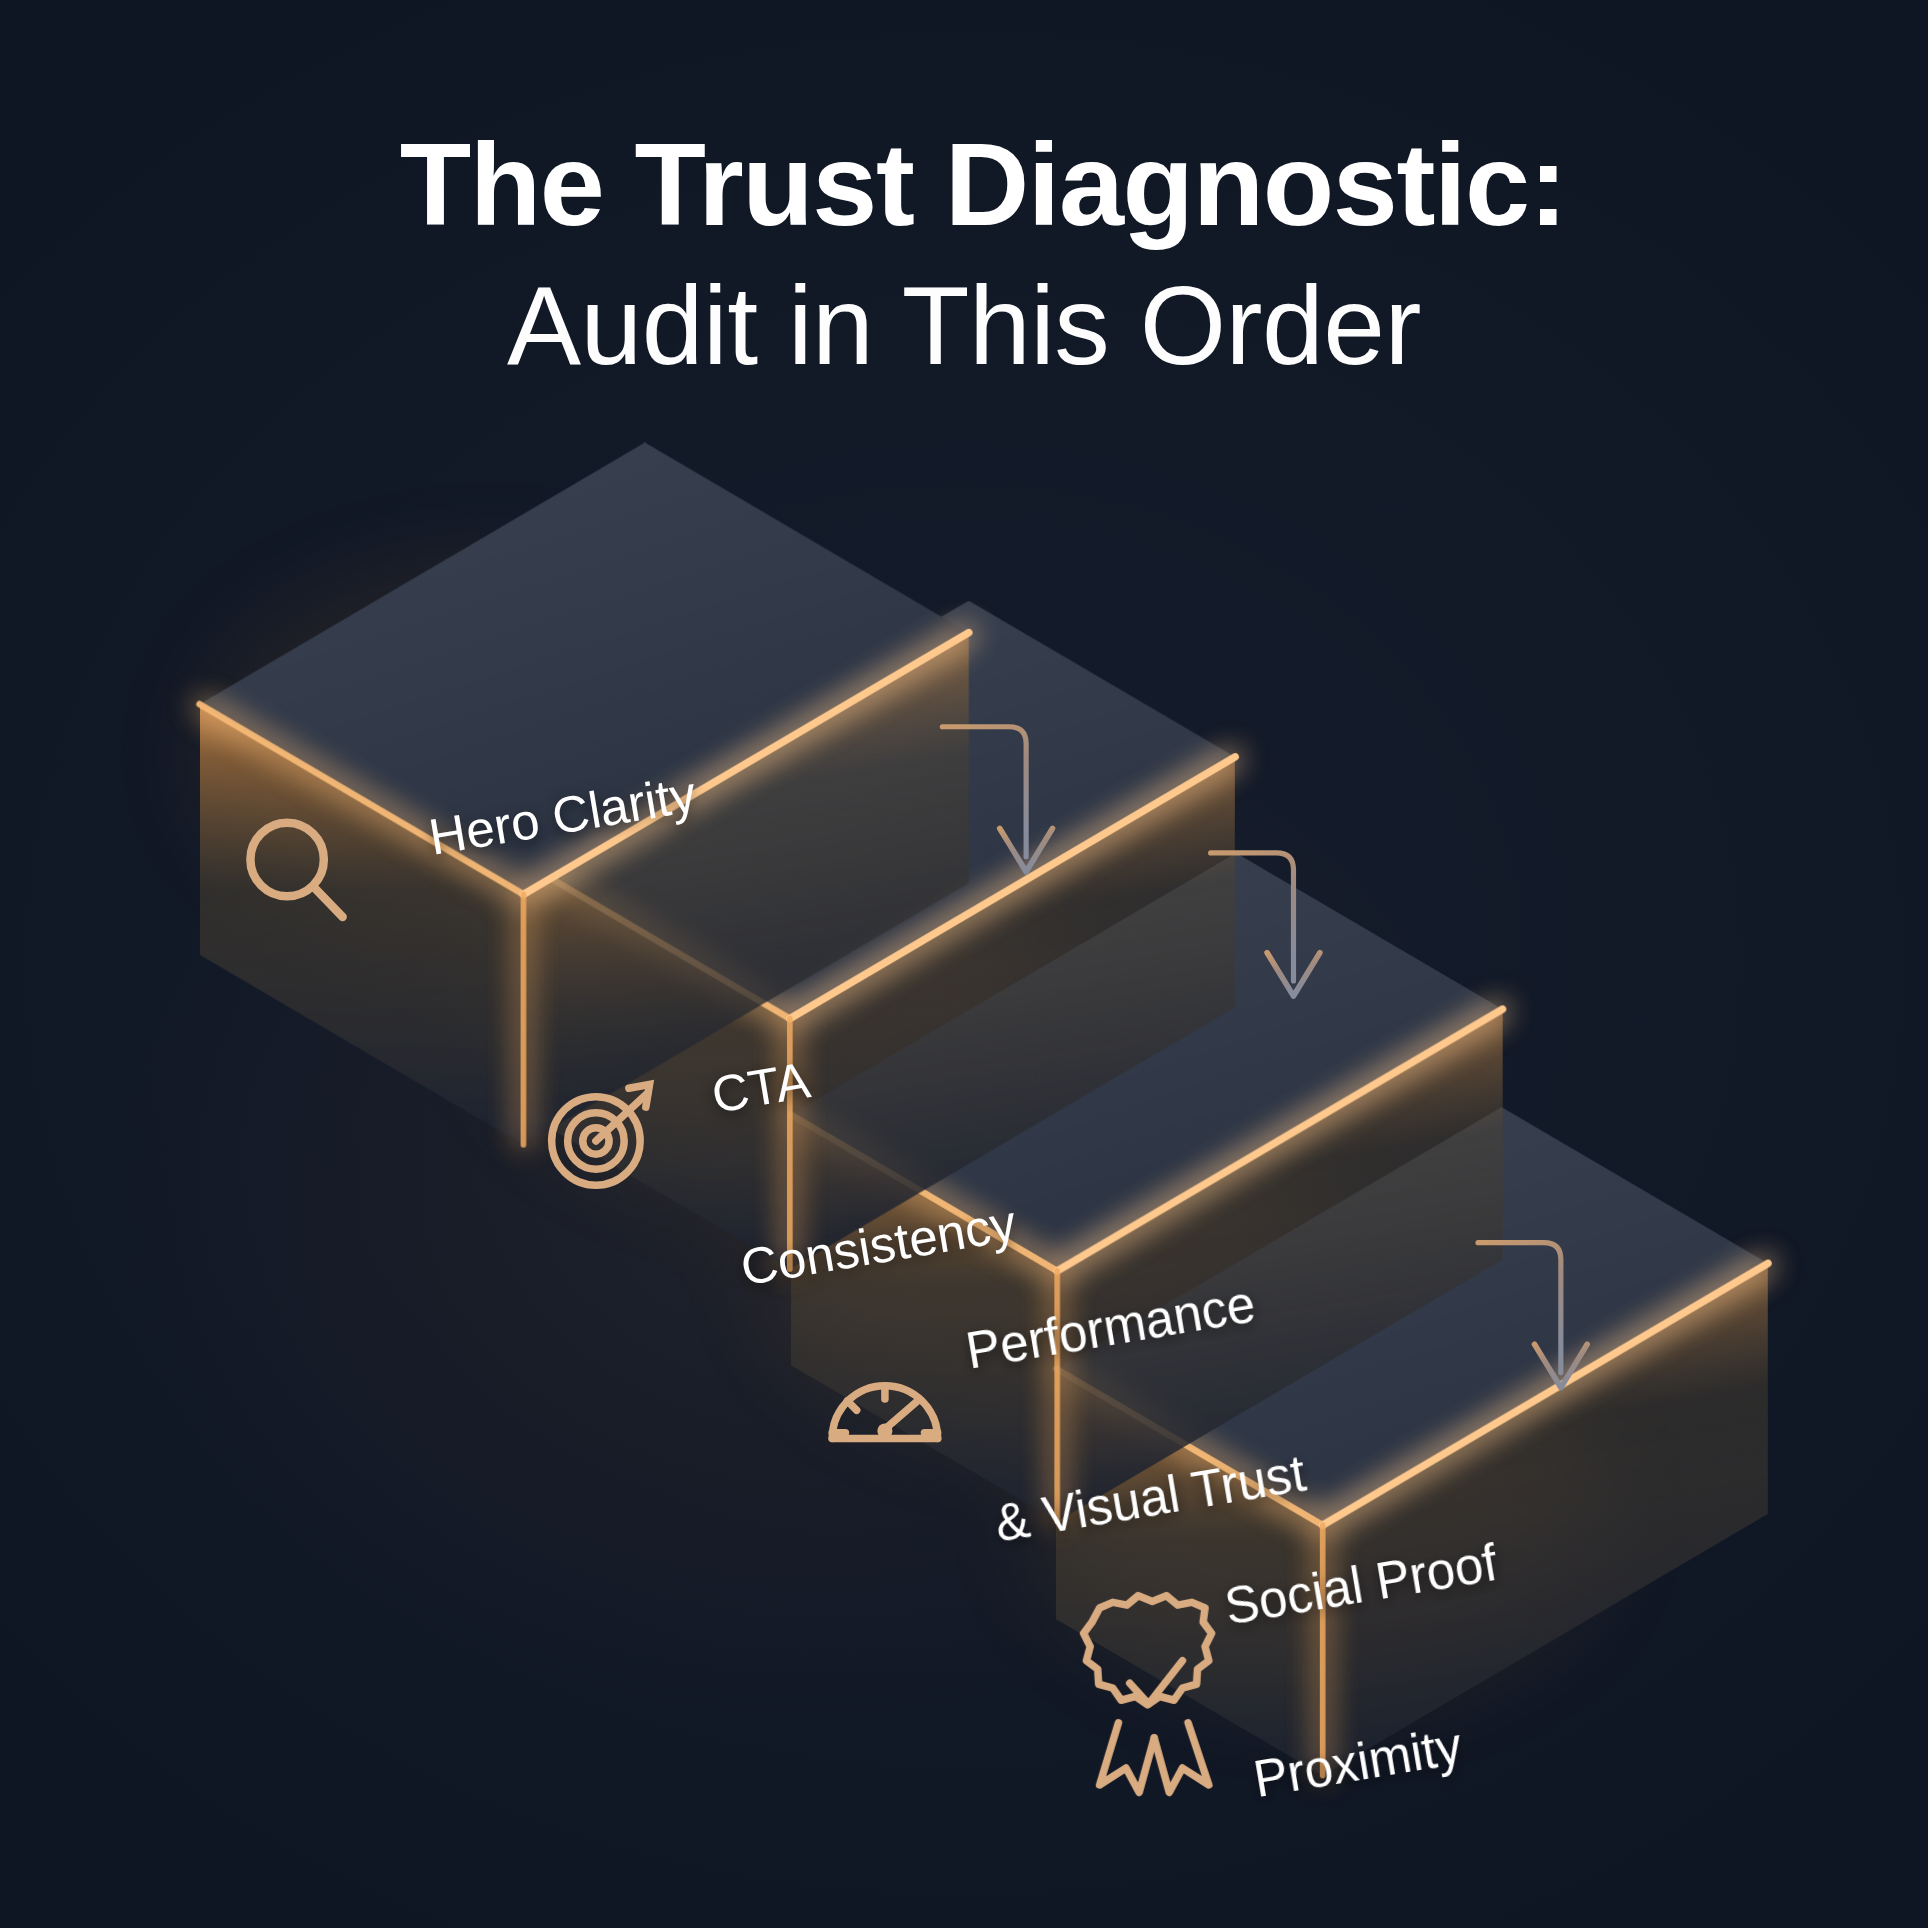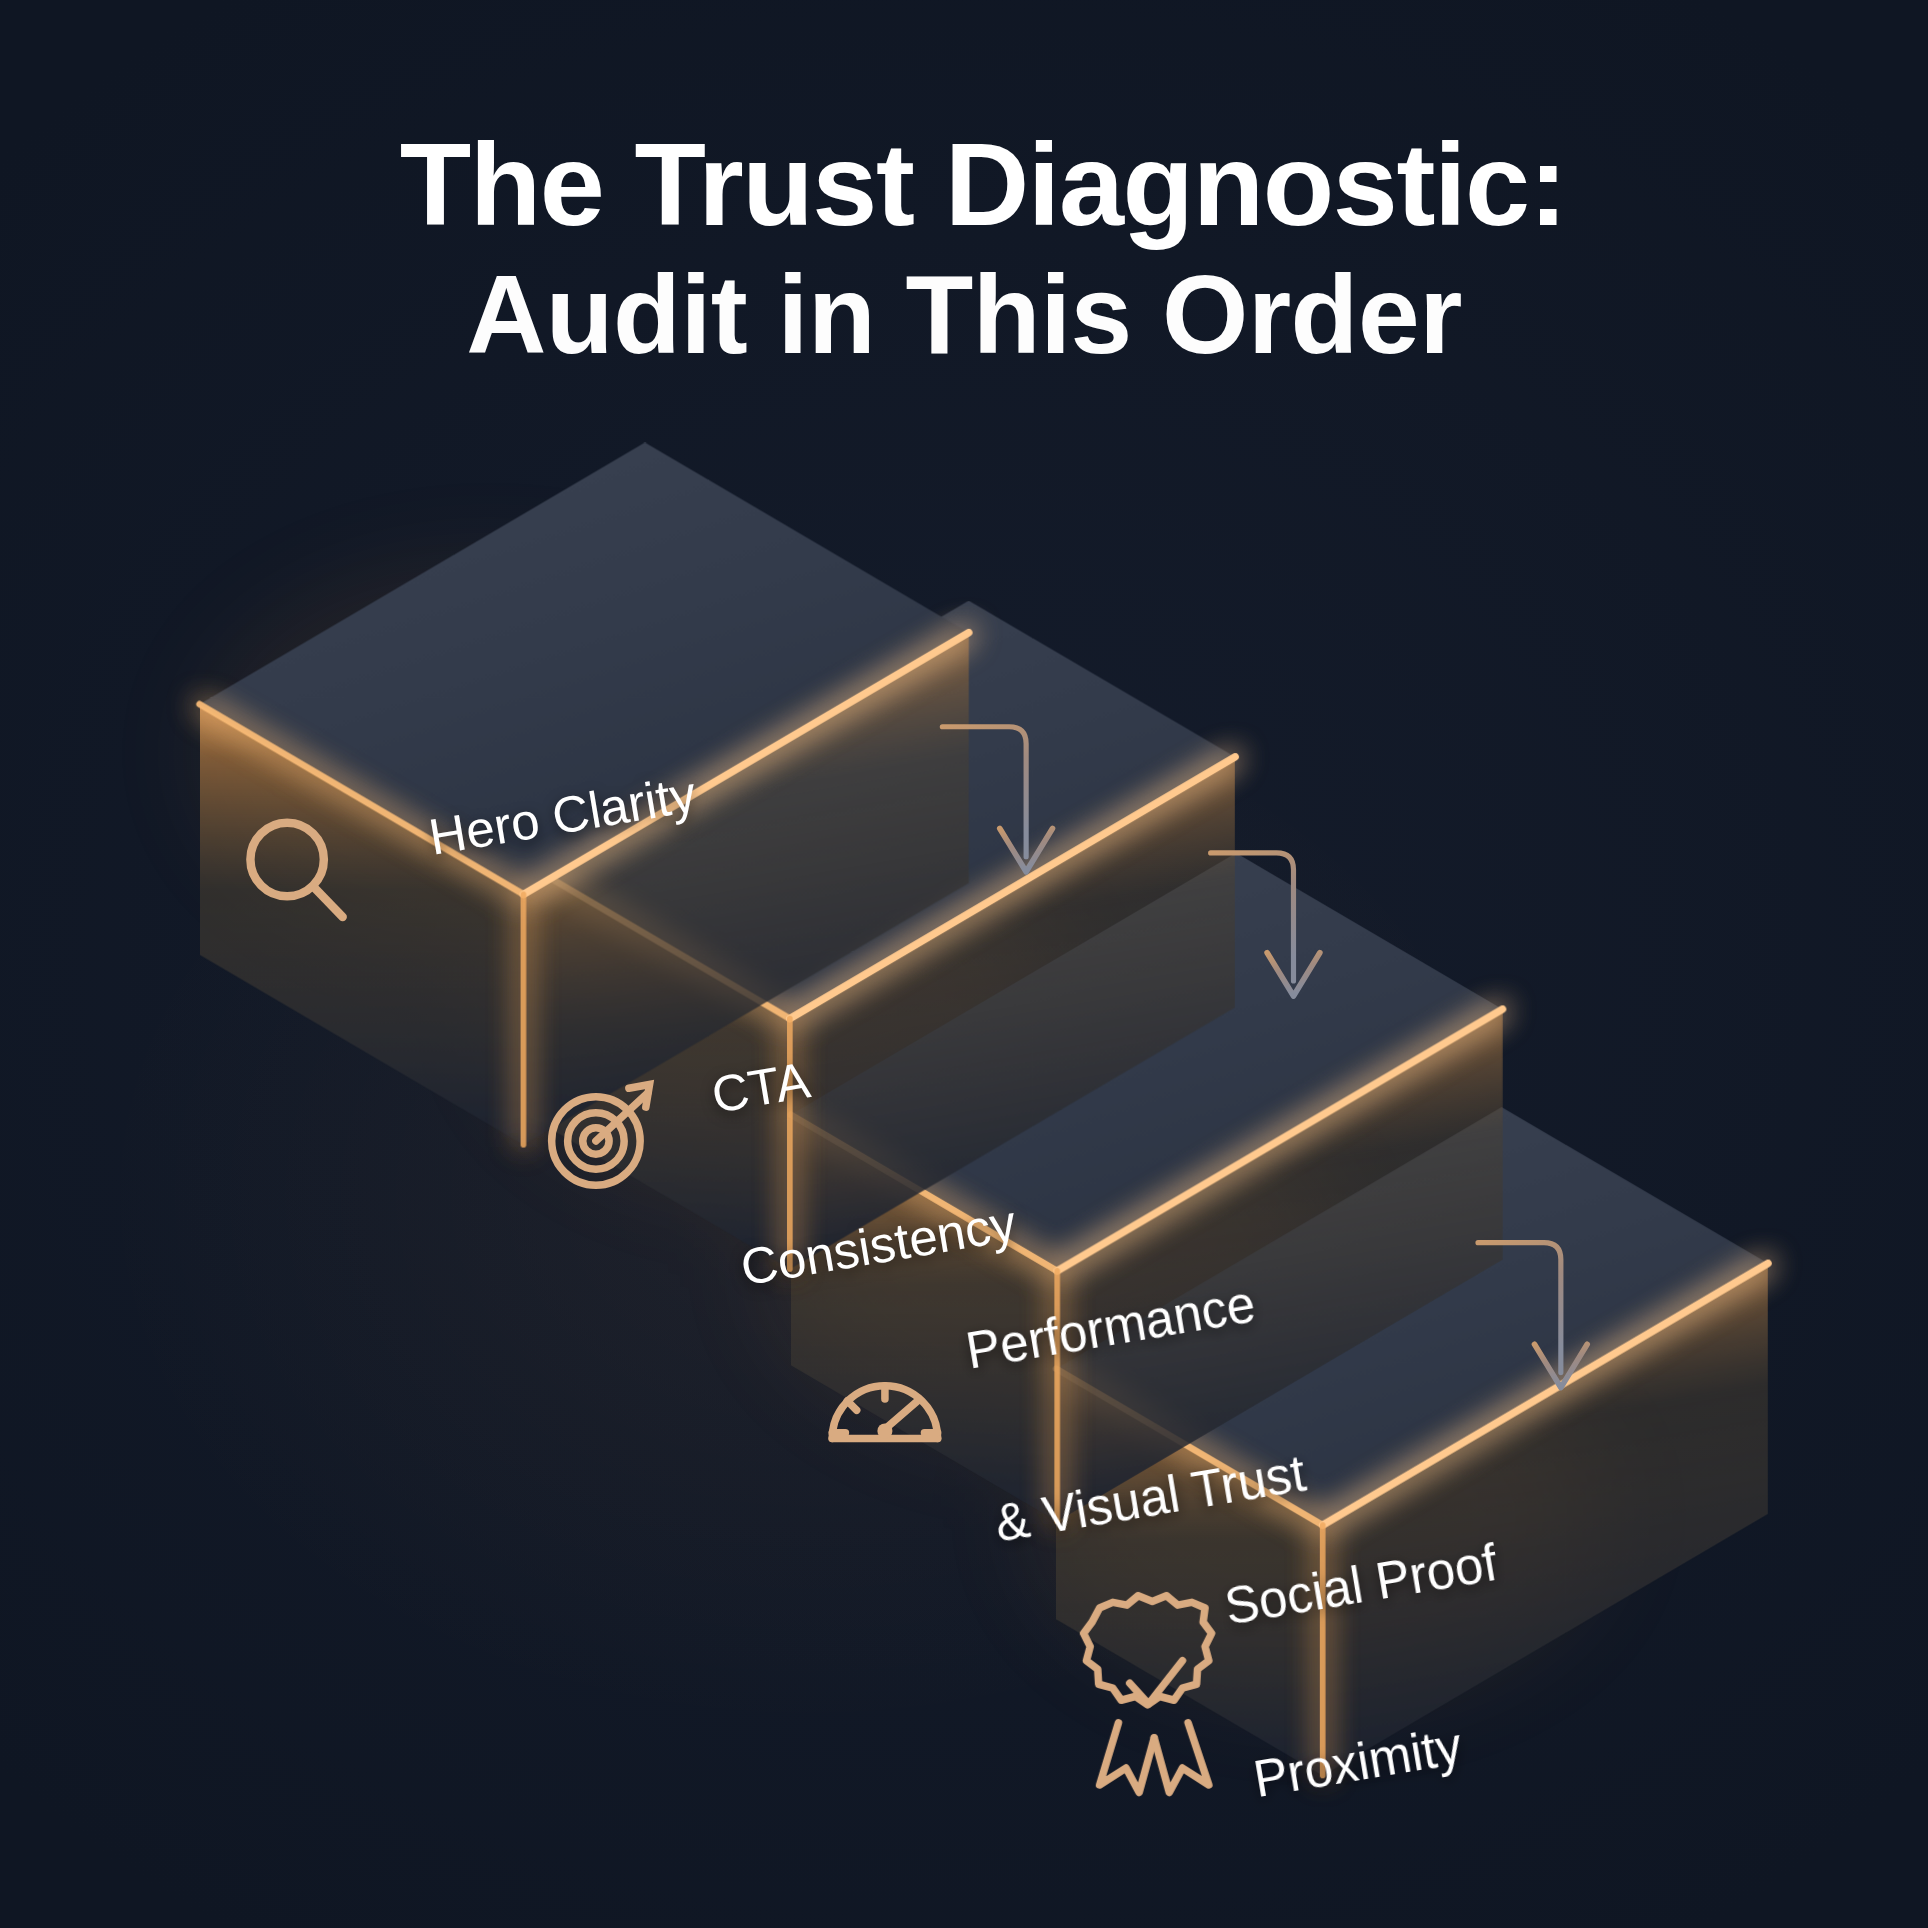--- a/index.html
+++ b/index.html
@@ -33,25 +33,25 @@
     font-size: 117px;
     font-weight: 700;
     letter-spacing: -1.4px;
     color: #ffffff;
     line-height: 1.12;
     padding-left: 38px;
   }
   #title-line-2 {
     display: block;
     font-size: 111px;
-    font-weight: 700;
+    font-weight: 400;
     letter-spacing: -0.5px;
     color: #fdfdfd;
     line-height: 1.14;
-    margin-top: 2px;
+    margin-top: 13px;
   }
 
   
   #stage {
     position: absolute;
     inset: 0;
     width: 1928px;
     height: 1928px;
   }
   .svg-layer {

